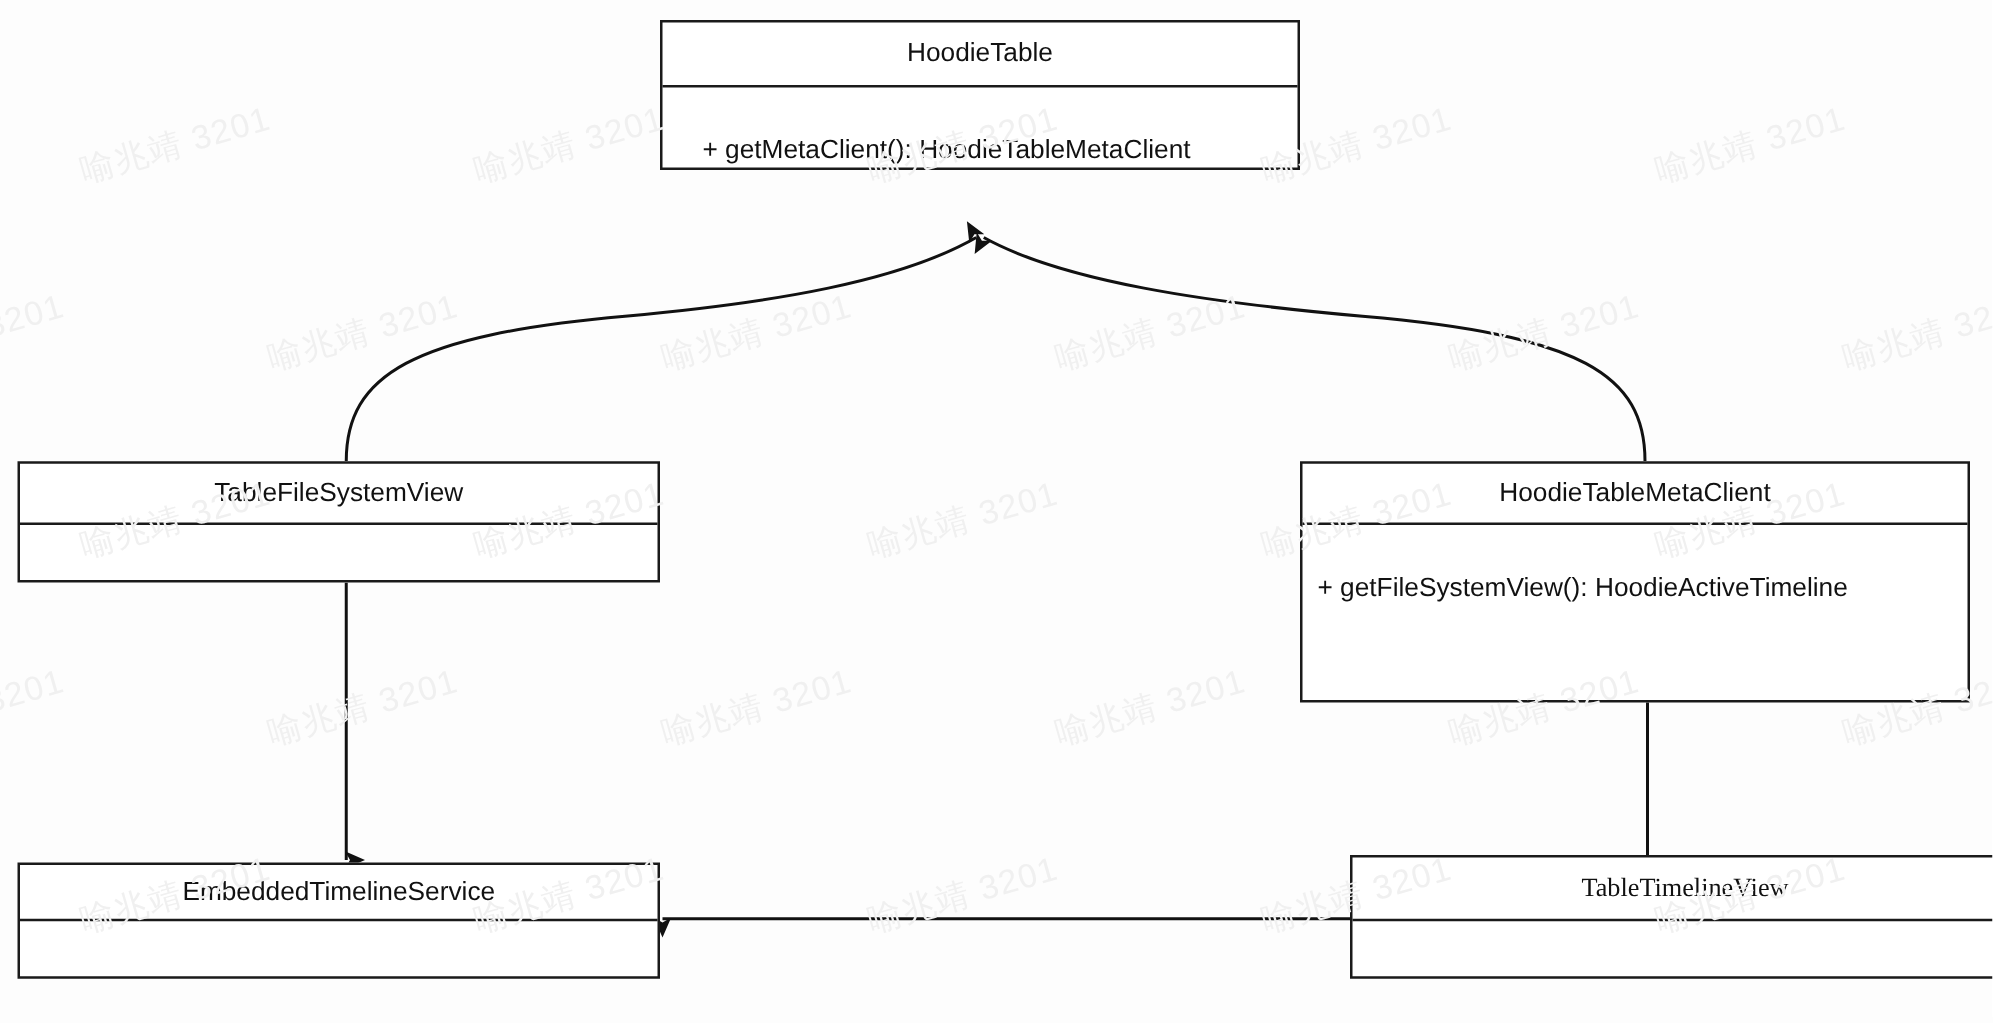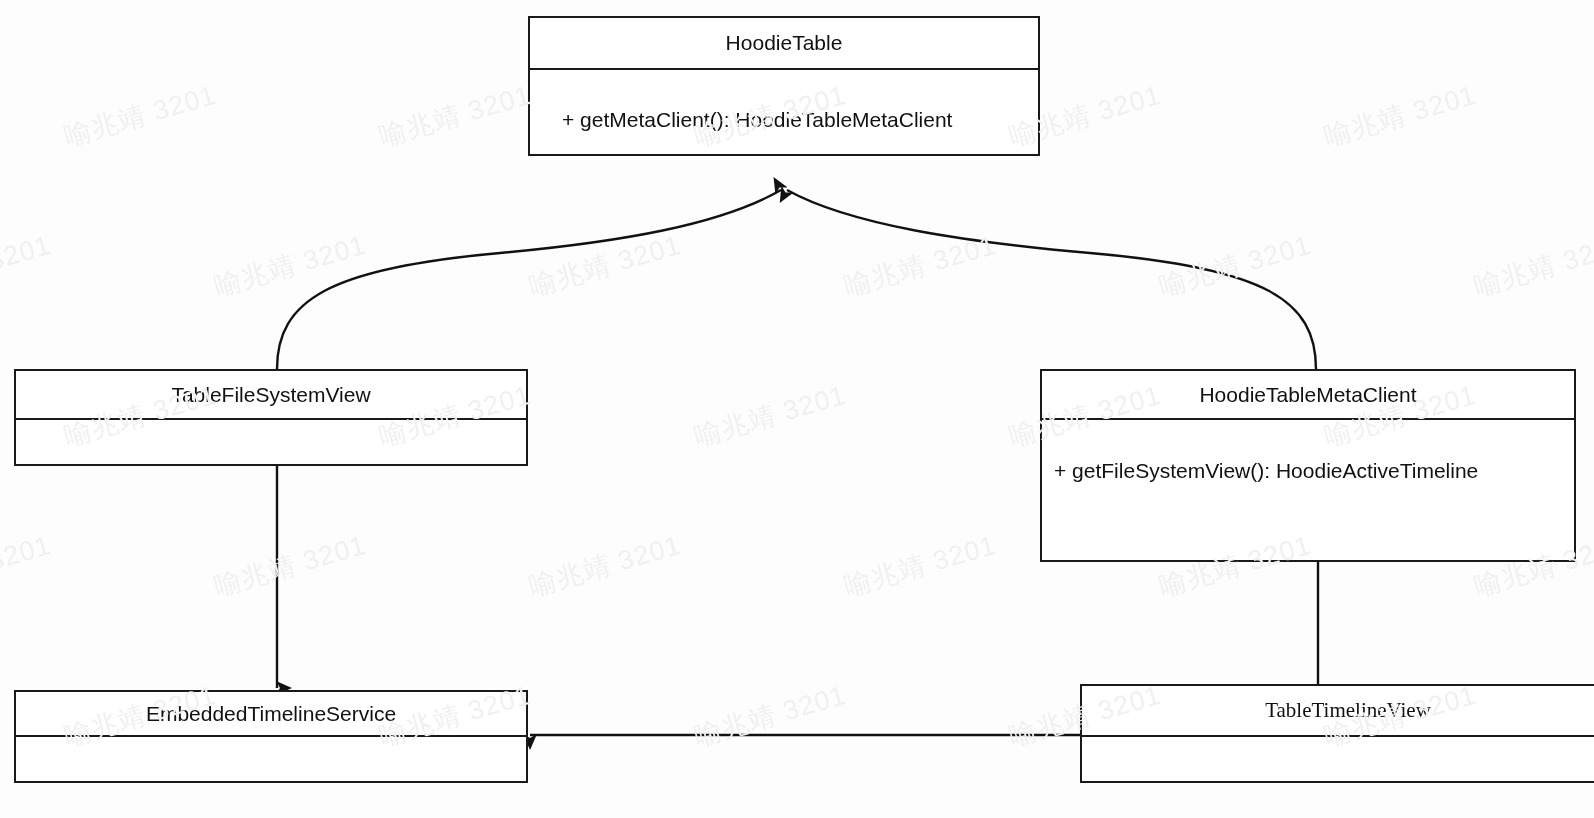--- a/index.html
+++ b/index.html
@@ -95,21 +95,21 @@
 
     <path d="M1316,369 C1316,300 1265,268 1090,253 C965,242 850,225 787,190" fill="none" stroke="#111111" stroke-width="2.4" marker-end="url(#arrow-up)"></path>
 
     <path d="M277,466 L277,688" fill="none" stroke="#111111" stroke-width="2.4" marker-end="url(#arrow-down)"></path>
 
     <path d="M1318,684 L1318,522" fill="none" stroke="#111111" stroke-width="2.4" marker-end="url(#arrow-up)"></path>
 
     <path d="M1318,735 L530,735" fill="none" stroke="#111111" stroke-width="2.4" marker-end="url(#arrow-left)"></path>
   </svg>
 
-  <div class="uml-class" style="left:528px; top:16px; width:512px; height:140px;">
+  <div class="uml-class" style="left:528px; top:16px; width:512px; height:120px;">
     <div class="uml-name" style="height:52px;">HoodieTable</div>
     <div class="uml-compartment" style="height:100px;padding-left:20px;">
       <div class="uml-member">+ getMetaClient(): HoodieTableMetaClient</div>
     </div>
   </div>
 
   <div class="uml-class" style="left:14px; top:369px; width:514px; height:97px;">
     <div class="uml-name" style="height:49px;">TableFileSystemView</div>
     <div class="uml-compartment empty" style="height:46px;"></div>
   </div>

